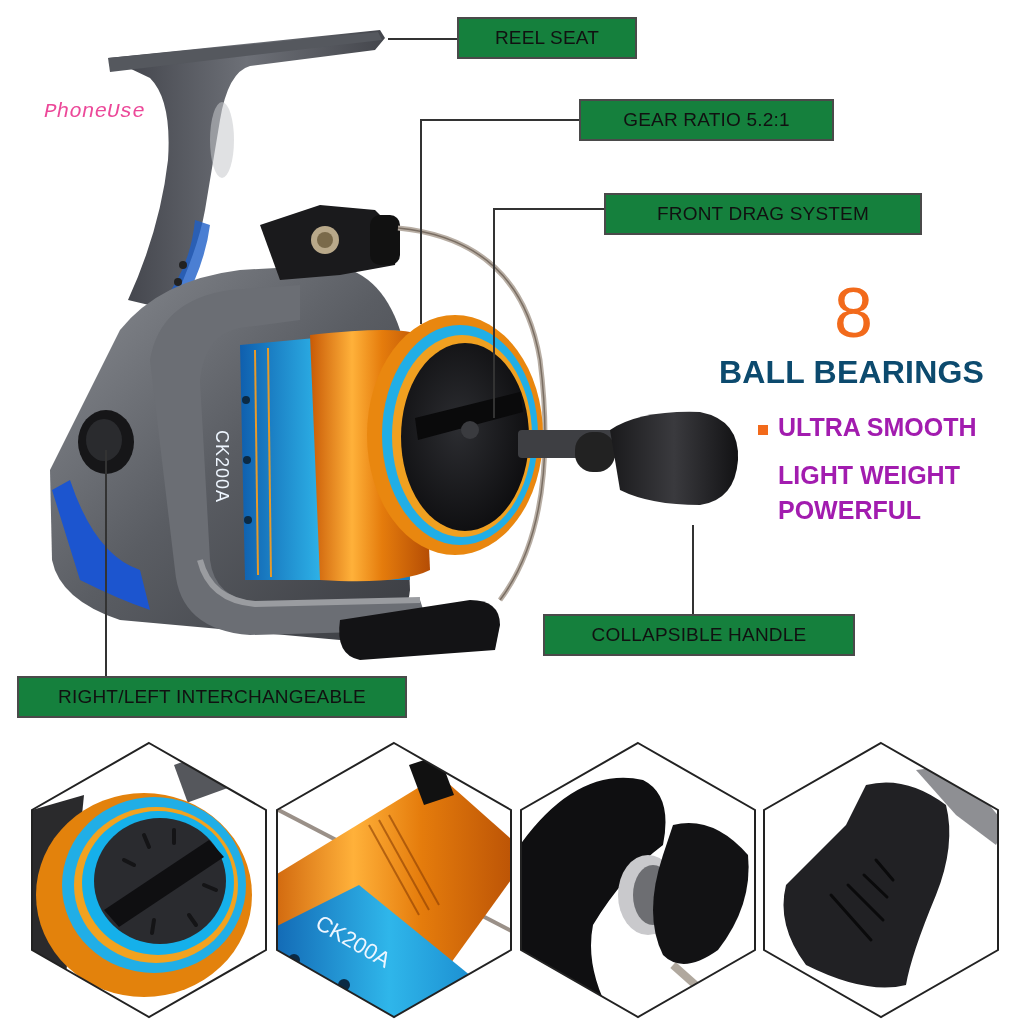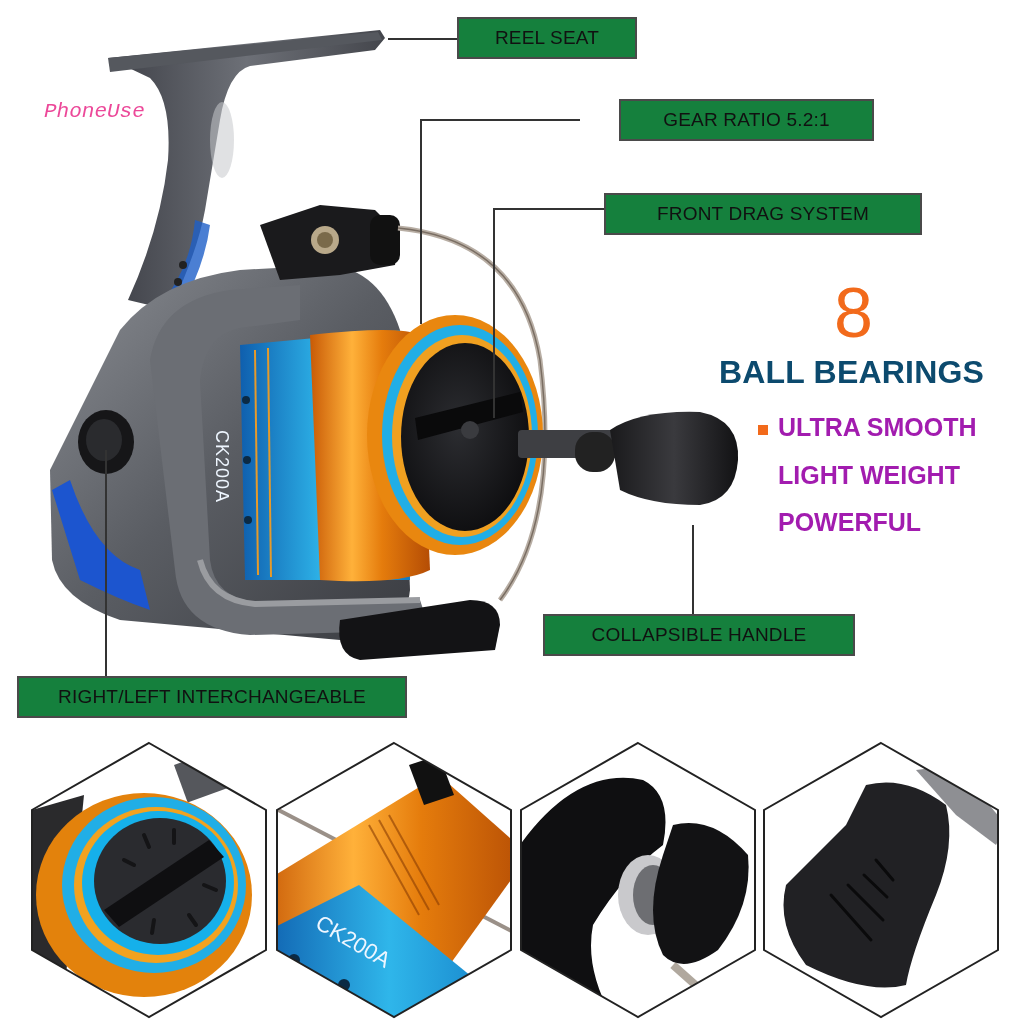--- a/index.html
+++ b/index.html
@@ -118,31 +118,31 @@
 <div class="leader" style="left:420px;top:119px;width:2px;height:205px;"></div>
 
 <div class="leader" style="left:493px;top:208px;width:112px;height:2px;"></div>
 <div class="leader" style="left:493px;top:208px;width:2px;height:210px;"></div>
 
 <div class="leader" style="left:692px;top:525px;width:2px;height:90px;"></div>
 
 <div class="leader" style="left:105px;top:450px;width:2px;height:226px;"></div>
 
 <div class="label-box" style="left:457px;top:17px;width:180px;height:42px;">REEL SEAT</div>
-<div class="label-box" style="left:579px;top:99px;width:255px;height:42px;margin-left:40px;">GEAR RATIO 5.2:1</div>
+<div class="label-box" style="left:579px;top:99px;width:255px;height:42px;">GEAR RATIO 5.2:1</div>
 <div class="label-box" style="left:604px;top:193px;width:318px;height:42px;">FRONT DRAG SYSTEM</div>
 <div class="label-box" style="left:543px;top:614px;width:312px;height:42px;">COLLAPSIBLE HANDLE</div>
 <div class="label-box" style="left:17px;top:676px;width:390px;height:42px;">RIGHT/LEFT INTERCHANGEABLE</div>
 
 <div class="big-num">8</div>
 <div class="bb-title">BALL BEARINGS</div>
 <div class="bullet-sq"></div>
 <div class="feature" style="top:413px;">ULTRA SMOOTH</div>
 <div class="feature" style="top:461px;">LIGHT WEIGHT</div>
-<div class="feature" style="top:508px;text-align:right;">POWERFUL</div>
+<div class="feature" style="top:496px;text-align:right;">POWERFUL</div>
 
 <div class="hex" style="left:24px;">
   <svg viewBox="0 0 250 290">
     <defs>
       <clipPath id="hc1">
           <polygon points="125,8 242,75 242,215 125,282 8,215 8,75"></polygon>
         </clipPath>
     </defs>
     <g clip-path="url(#hc1)">
       <rect x="0" y="0" width="250" height="290" fill="#fff"></rect>

